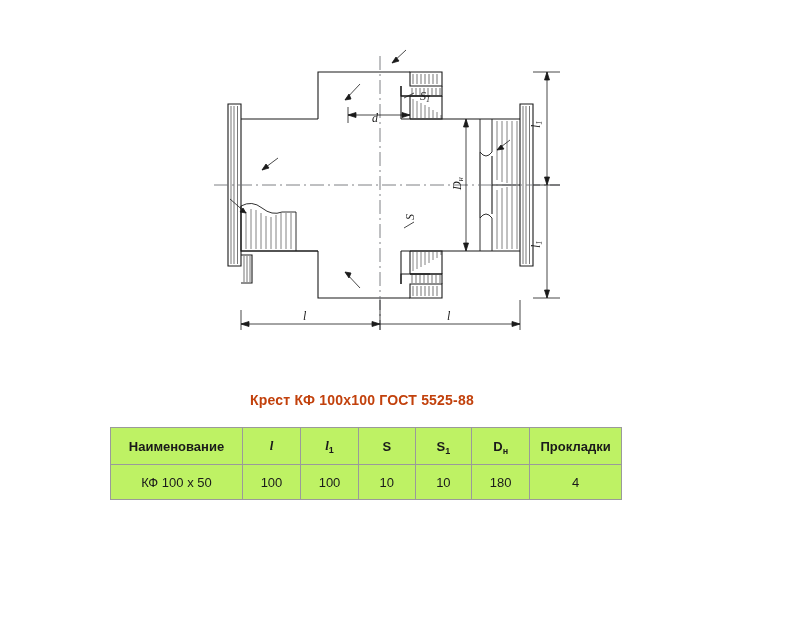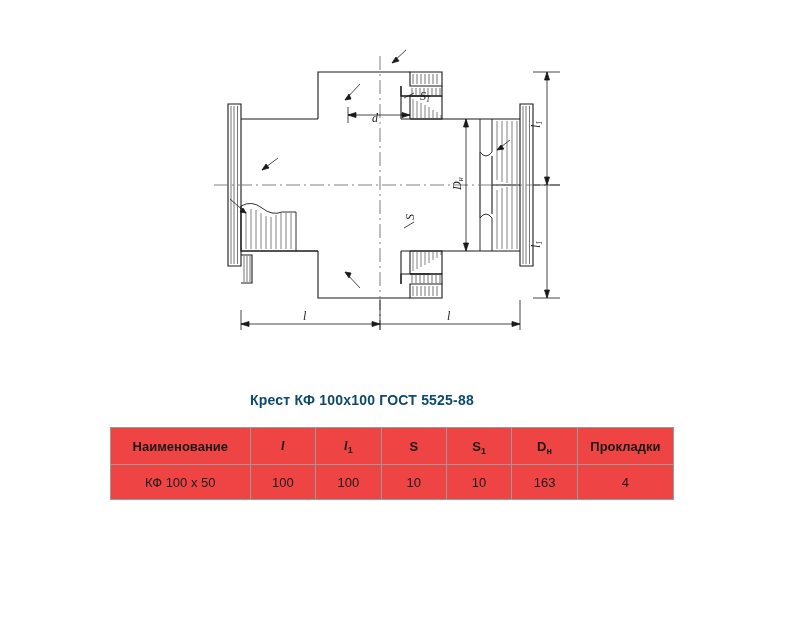--- a/index.html
+++ b/index.html
@@ -31,33 +31,33 @@
     display: block;
   }
   .caption {
     position: absolute;
     left: 0;
     top: 392px;
     width: 724px;
     text-align: center;
     font-size: 14px;
     font-weight: bold;
-    color: #0c4a6e;
+    color: #c2410c;
     letter-spacing: 0.2px;
   }
   .table-wrap {
     position: absolute;
     left: 110px;
     top: 427px;
     width: 580px;
   }
   table.spec {
     border-collapse: collapse;
-    width: 564px;
-    background: #ef4444;
+    width: 512px;
+    background: #bef264;
   }
   table.spec th, table.spec td {
     border: 1px solid #9a9a9a;
     text-align: center;
     font-size: 13px;
     color: #1a1a1a;
     font-weight: normal;
     padding: 0;
     height: 34px;
     vertical-align: middle;
@@ -349,20 +349,20 @@
           <th class="last-col">Прокладки</th>
         </tr>
       </thead>
       <tbody>
         <tr>
           <td class="name-col">КФ 100 х  50</td>
           <td class="num-col">100</td>
           <td class="num-col">100</td>
           <td class="num-col">10</td>
           <td class="num-col">10</td>
-          <td class="num-col">163</td>
+          <td class="num-col">180</td>
           <td class="last-col">4</td>
         </tr>
       </tbody>
     </table>
   </div>
 
 </div>
 
 </body></html>

